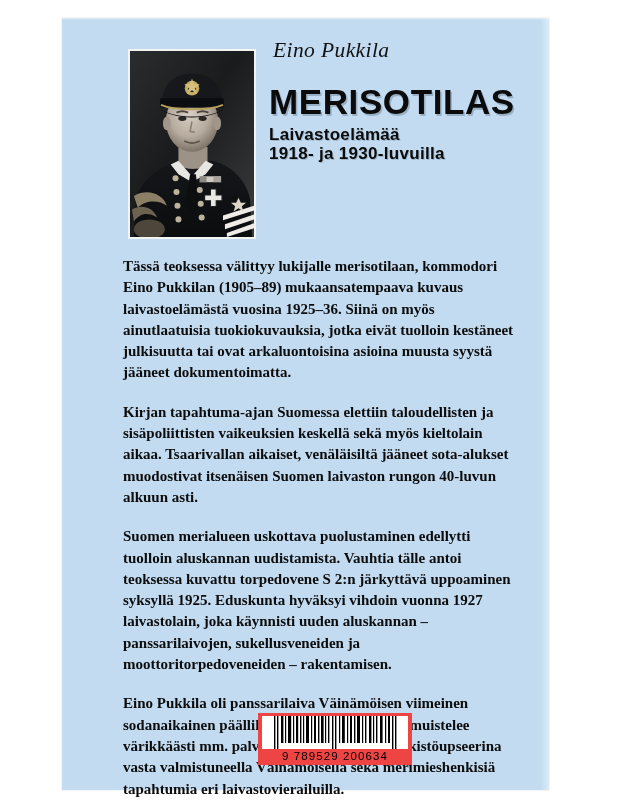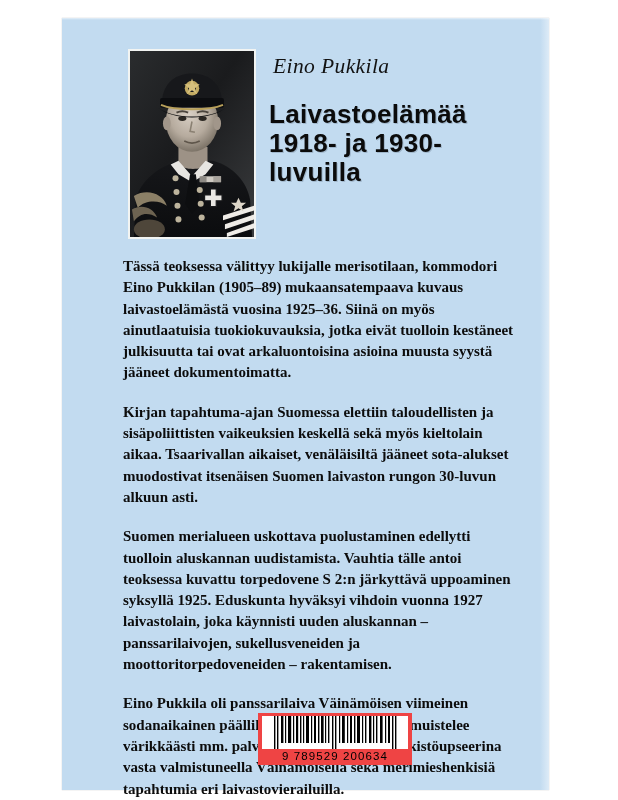--- a/index.html
+++ b/index.html
@@ -61,21 +61,21 @@
     border: 2px solid #f2f4f2;
     box-sizing: border-box;
     background: #1b1c1e;
     overflow: hidden;
   }
   #author-photo svg { display: block; width: 100%; height: 100%; }
 
   #title-block {
     position: absolute;
     left: 207px;
-    top: 38px;
+    top: 22px;
     width: 262px;
   }
   #author-name {
     font-family: "Liberation Serif", serif;
     font-style: italic;
     font-size: 21.5px;
     color: #121212;
     letter-spacing: 0.4px;
     line-height: 1;
     margin: 0 0 22px 4px;
@@ -86,21 +86,21 @@
     font-size: 35px;
     letter-spacing: 0.6px;
     color: #0b0b0b;
     line-height: 1;
     margin: 0 0 6px 0;
     text-shadow: 1.5px 1.5px 0 rgba(120,140,160,0.55);
   }
   .book-subtitle {
     font-family: "Liberation Sans", sans-serif;
     font-weight: bold;
-    font-size: 26px;
+    font-size: 17px;
     letter-spacing: 0.3px;
     color: #0b0b0b;
     line-height: 1.13;
     margin: 0;
     text-shadow: 1px 1px 0 rgba(120,140,160,0.45);
   }
 
   
   #blurb {
     position: absolute;
@@ -237,28 +237,29 @@
         <path d="M4 148 C18 140 34 146 38 158 C30 152 16 152 8 160 Z" fill="#8b7f66"></path>
         <path d="M2 162 C12 156 24 160 28 170 C18 164 10 166 4 174 Z" fill="#6d6351"></path>
         <ellipse cx="20" cy="182" rx="16" ry="10" fill="#4e463a"></ellipse>
 
         <rect x="0" y="0" width="128" height="190" fill="none"></rect>
       </svg>
     </div>
 
     <div id="title-block">
       <div id="author-name">Eino Pukkila</div>
+      <div id="book-title">MERISOTILAS</div>
       <div class="book-subtitle">Laivastoelämää</div>
       <div class="book-subtitle">1918- ja 1930-luvuilla</div>
     </div>
   </div>
 
   <div id="blurb">
     <p class="blurb-paragraph">Tässä teoksessa välittyy lukijalle merisotilaan, kommodori Eino Pukkilan (1905–89) mukaansatempaava kuvaus laivastoelämästä vuosina 1925–36. Siinä on myös ainutlaatuisia tuokiokuvauksia, jotka eivät tuolloin kestäneet julkisuutta tai ovat arkaluontoisina asioina muusta syystä jääneet dokumentoimatta.</p>
-    <p class="blurb-paragraph">Kirjan tapahtuma-ajan Suomessa elettiin taloudellisten ja sisäpoliittisten vaikeuksien keskellä sekä myös kieltolain aikaa. Tsaarivallan aikaiset, venäläisiltä jääneet sota-alukset muodostivat itsenäisen Suomen laivaston rungon 30-luvun alkuun asti.</p>
+    <p class="blurb-paragraph">Kirjan tapahtuma-ajan Suomessa elettiin taloudellisten ja sisäpoliittisten vaikeuksien keskellä sekä myös kieltolain aikaa. Tsaarivallan aikaiset, venäläisiltä jääneet sota-alukset muodostivat itsenäisen Suomen laivaston rungon 40-luvun alkuun asti.</p>
     <p class="blurb-paragraph">Suomen merialueen uskottava puolustaminen edellytti tuolloin aluskannan uudistamista. Vauhtia tälle antoi teoksessa kuvattu torpedovene S 2:n järkyttävä uppoaminen syksyllä 1925. Eduskunta hyväksyi vihdoin vuonna 1927 laivastolain, joka käynnisti uuden aluskannan – panssarilaivojen, sukellusveneiden ja moottoritorpedoveneiden – rakentamisen.</p>
     <p class="blurb-paragraph">Eino Pukkila oli panssarilaiva Väinämöisen viimeinen sodanaikainen päällikkö. Tässä kirjassa hän muistelee värikkäästi mm. palveluaikaansa nuorena tykistöupseerina vasta valmistuneella Väinämöisellä sekä merimieshenkisiä tapahtumia eri laivastovierailuilla.</p>
   </div>
 
   <div id="barcode-area">
     <svg id="barcode-bars" viewBox="0 0 146 33" preserveAspectRatio="none">
       <rect x="0" y="0" width="146" height="33" fill="#ffffff"></rect>
       <g fill="#000000">
         <rect x="12" y="0" width="1.4" height="33"></rect>
         <rect x="15" y="0" width="1.4" height="33"></rect>

